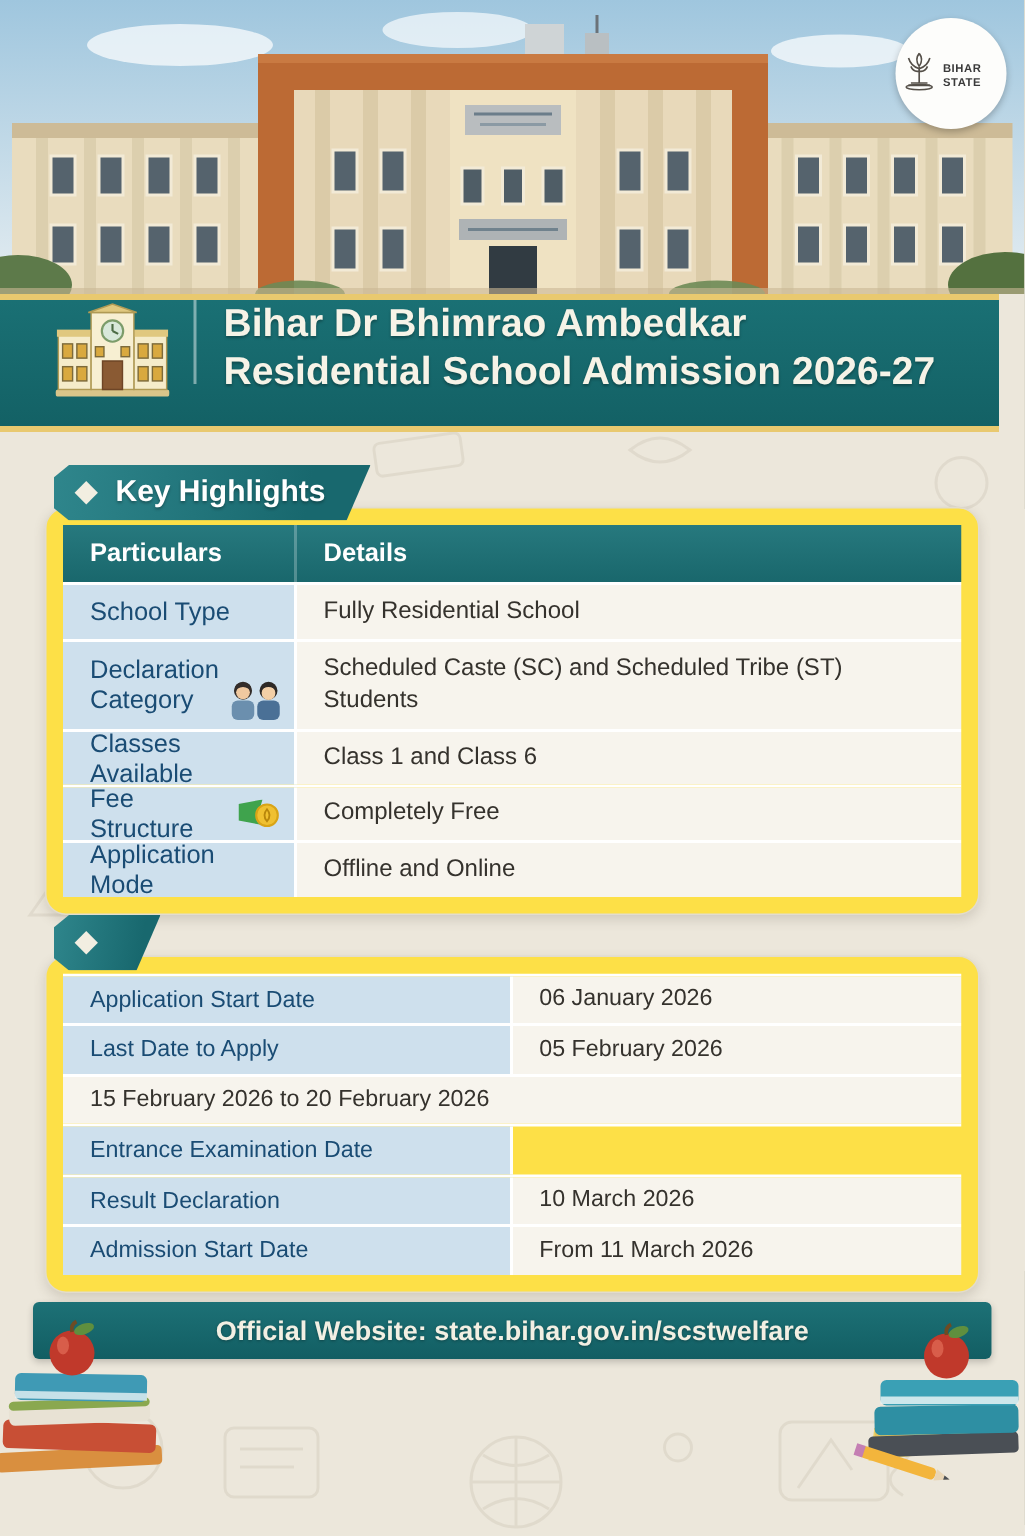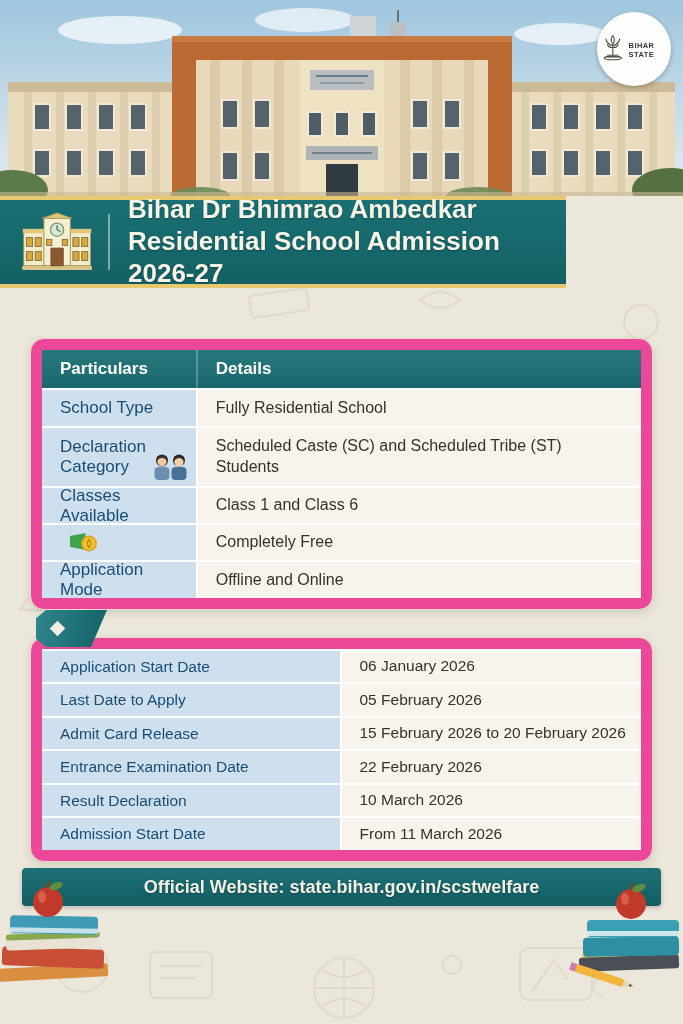--- a/index.html
+++ b/index.html
@@ -10,39 +10,39 @@
   
   .hero{position:absolute;top:0;left:0;width:683px;height:196px;z-index:1;}
   .state-badge{
     position:absolute;top:12px;right:12px;width:74px;height:74px;border-radius:50%;
     background:#fdfdfb;box-shadow:0 2px 5px rgba(0,0,0,.25);z-index:3;
     display:flex;flex-direction:row;align-items:center;justify-content:center;
   }
   .state-badge .badge-label{font-size:7.5px;font-weight:bold;color:#3a3a3a;letter-spacing:.4px;margin-top:1px;}
   
   .title-banner{
-    position:absolute;top:196px;left:0;width:566px;height:92px;box-sizing:border-box;z-index:2;
+    position:absolute;top:196px;left:0;width:666px;height:92px;box-sizing:border-box;z-index:2;
     background:linear-gradient(180deg,#1a7074 0%,#136165 100%);
     border-top:4px solid #e9c96f;border-bottom:4px solid #e9c96f;
-    display:flex;align-items:center;padding-left:22px;
+    display:flex;align-items:flex-start;padding-left:37px;
   }
   .title-banner .divider{width:2px;height:56px;background:rgba(255,255,255,.45);margin:0 18px 0 16px;}
   .banner-title{color:#f6f3e7;font-weight:bold;font-size:26px;line-height:1.22;text-shadow:0 1px 2px rgba(0,0,0,.3);}
   
   .ribbon{
     position:absolute;left:36px;height:37px;z-index:4;display:flex;align-items:center;
     background:linear-gradient(100deg,#2f868c 0%,#18686e 80%);
     color:#fff;font-weight:bold;font-size:20px;padding:0 30px 0 16px;
     clip-path:polygon(0% 22%,10px 0%,100% 0%,calc(100% - 16px) 100%,10px 100%,0% 78%);
     text-shadow:0 1px 2px rgba(0,0,0,.3);
   }
   .ribbon .diamond{width:11px;height:11px;background:#f2eee1;transform:rotate(45deg);margin-right:14px;flex:none;}
   
   .card{
-    position:absolute;left:30px;width:623px;background:#ec4899;border-radius:14px;
+    position:absolute;left:30px;width:623px;background:#fde047;border-radius:14px;
     border:1px solid #e2dccd;box-shadow:0 3px 8px rgba(90,80,60,.18);z-index:3;
     padding:11px;box-sizing:border-box;
   }
   .tbl{width:100%;overflow:hidden;}
   .tbl-head{display:flex;background:linear-gradient(180deg,#27797e,#19676c);color:#fff;font-weight:bold;font-size:17px;}
   .tbl-head .hcell{display:flex;align-items:center;padding-left:18px;box-sizing:border-box;}
   .tbl-head .hcell:first-child{border-right:2px solid rgba(255,255,255,.25);}
   .tbl-row{display:flex;border-top:2px solid #ffffff;}
   .cell-l{
     background:#cee0ed;border-right:2px solid #ffffff;display:flex;align-items:center;
@@ -226,20 +226,24 @@
           <rect x="46" y="32" width="6" height="7"></rect>
       </g>
     </svg>
     <div class="divider"></div>
     <div class="banner-title">
       <div>Bihar Dr Bhimrao Ambedkar</div>
       <div>Residential School Admission 2026-27</div>
     </div>
   </div>
 
+  <div class="ribbon" style="top:310px;">
+    <span class="diamond"></span>
+    <span>Key Highlights</span>
+  </div>
 
   <div class="card" style="top:338px;">
     <div class="tbl t1">
       <div class="tbl-head" style="height:38px;">
         <div class="hcell">Particulars</div>
         <div class="hcell">Details</div>
       </div>
       <div class="tbl-row" style="height:36px;">
         <div class="cell-l">School Type</div>
         <div class="cell-r">Fully Residential School</div>
@@ -259,20 +263,21 @@
           </svg>
         </div>
         <div class="cell-r">Scheduled Caste (SC) and Scheduled Tribe (ST) Students</div>
       </div>
       <div class="tbl-row" style="height:35px;">
         <div class="cell-l">Classes Available</div>
         <div class="cell-r">Class 1 and Class 6</div>
       </div>
       <div class="tbl-row" style="height:35px;">
         <div class="cell-l">
+          <span>Fee Structure</span>
           <svg class="tag-icon" width="27" height="19" viewBox="0 0 27 19">
             <polygon points="0,3 16,0 13.5,8.5 16,17 0,14" fill="#3fa34d"></polygon>
             <circle cx="19" cy="10.5" r="7.2" fill="#f0c030" stroke="#d9a416" stroke-width="1.4"></circle>
             <path d="M19 6.5 q3.4 4 0 8 q-3.4 -4 0 -8z" fill="none" stroke="#b8860b" stroke-width="1.2"></path>
           </svg>
         </div>
         <div class="cell-r">Completely Free</div>
       </div>
       <div class="tbl-row" style="height:36px;">
         <div class="cell-l">Application Mode</div>
@@ -289,26 +294,24 @@
     <div class="tbl t2">
       <div class="tbl-row" style="height:31px;">
         <div class="cell-l">Application Start Date</div>
         <div class="cell-r">06 January 2026</div>
       </div>
       <div class="tbl-row" style="height:32px;">
         <div class="cell-l">Last Date to Apply</div>
         <div class="cell-r">05 February 2026</div>
       </div>
       <div class="tbl-row" style="height:31px;">
-        <div class="cell-l">Admit Card Release</div>
         <div class="cell-r" style="padding-right:4px;">15 February 2026 to 20 February 2026</div>
       </div>
       <div class="tbl-row" style="height:32px;">
         <div class="cell-l">Entrance Examination Date</div>
-        <div class="cell-r">22 February 2026</div>
       </div>
       <div class="tbl-row" style="height:31px;">
         <div class="cell-l">Result Declaration</div>
         <div class="cell-r">10 March 2026</div>
       </div>
       <div class="tbl-row" style="height:32px;">
         <div class="cell-l">Admission Start Date</div>
         <div class="cell-r">From 11 March 2026</div>
       </div>
     </div>

